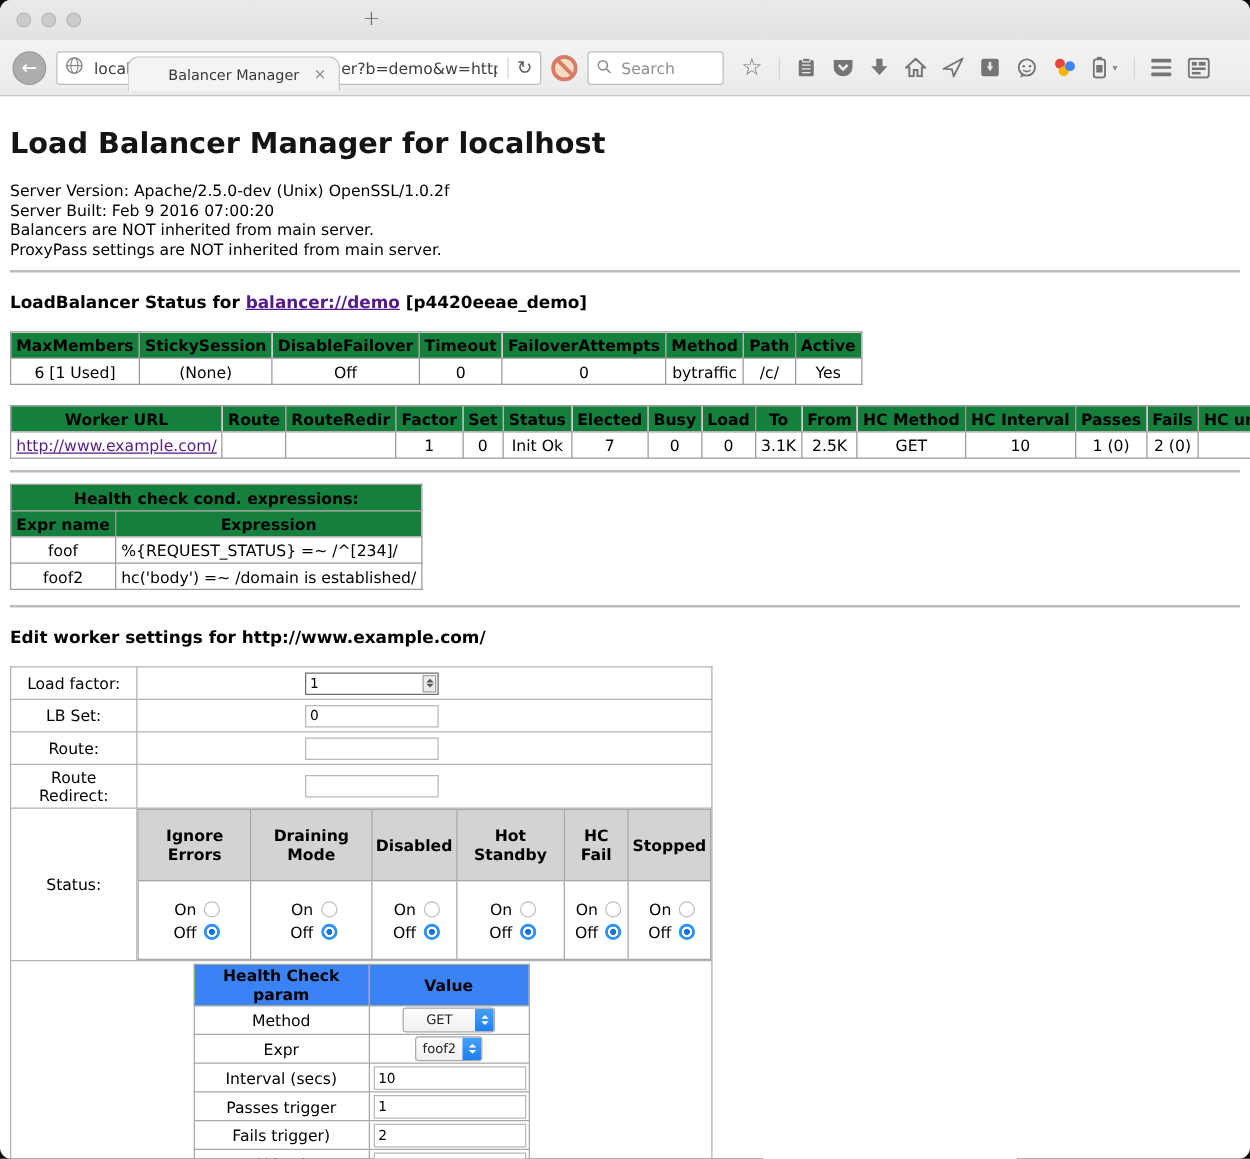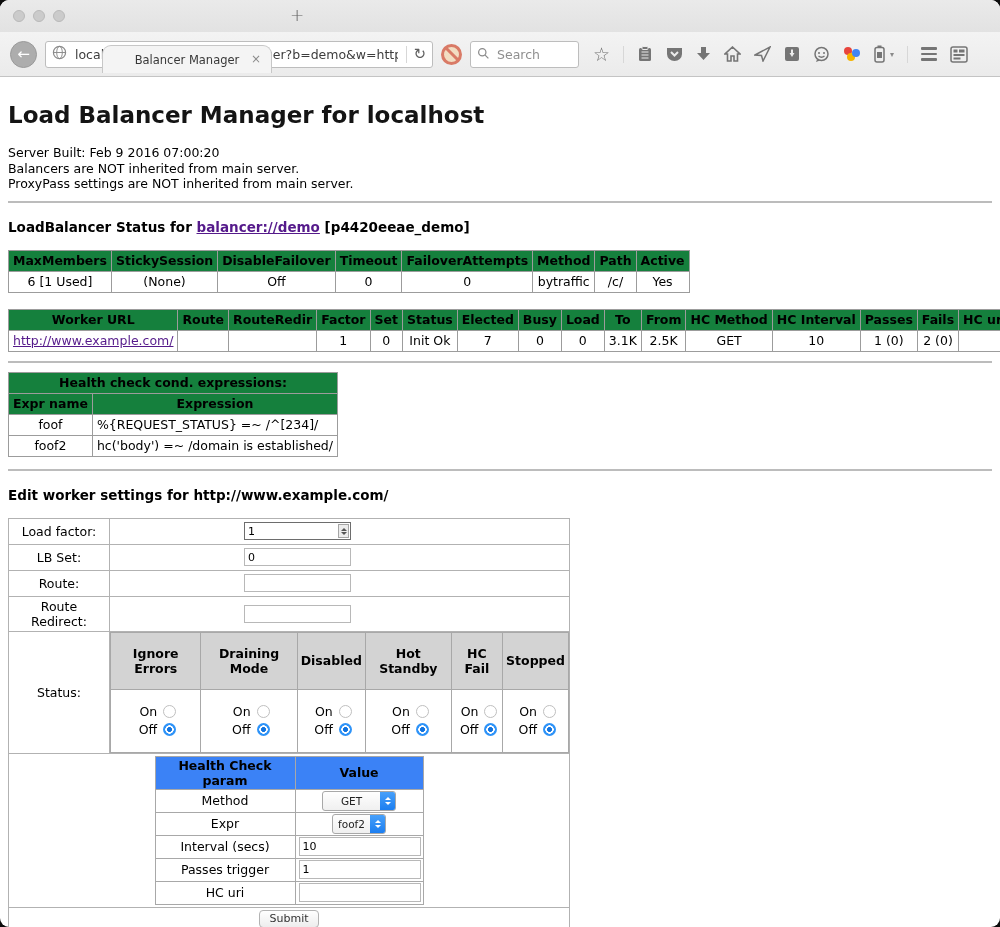--- a/index.html
+++ b/index.html
@@ -231,20 +231,21 @@
           </svg>
       </span>
     </div>
   </div>
 
   <div class="content">
 
     <h1>Load Balancer Manager for localhost</h1>
 
     <div class="info">
+      <div>Server Version: Apache/2.5.0-dev (Unix) OpenSSL/1.0.2f</div>
       <div>Server Built: Feb 9 2016 07:00:20</div>
       <div>Balancers are NOT inherited from main server.</div>
       <div>ProxyPass settings are NOT inherited from main server.</div>
     </div>
 
     <hr class="thin">
 
     <h3>
       <span>LoadBalancer Status for </span><a href="#">balancer://demo</a><span> [p4420eeae_demo]</span>
     </h3>
@@ -526,20 +527,24 @@
             </tr>
             <tr>
               <td>Interval (secs)</td>
               <td class="val"><input class="hc-txt" value="10" style=""></td>
             </tr>
             <tr>
               <td>Passes trigger</td>
               <td class="val"><input class="hc-txt" value="1" style=""></td>
             </tr>
             <tr>
+              <td>Fails trigger)</td>
+              <td class="val"><input class="hc-txt" value="2" style=""></td>
+            </tr>
+            <tr>
               <td>HC uri</td>
               <td class="val"><input class="hc-txt" value="" style=""></td>
             </tr>
           </tbody>
               </table>
         </td>
       </tr>
       <tr>
         <td colspan="2" class="submit-cell">
           <button class="mac-btn">Submit</button>

